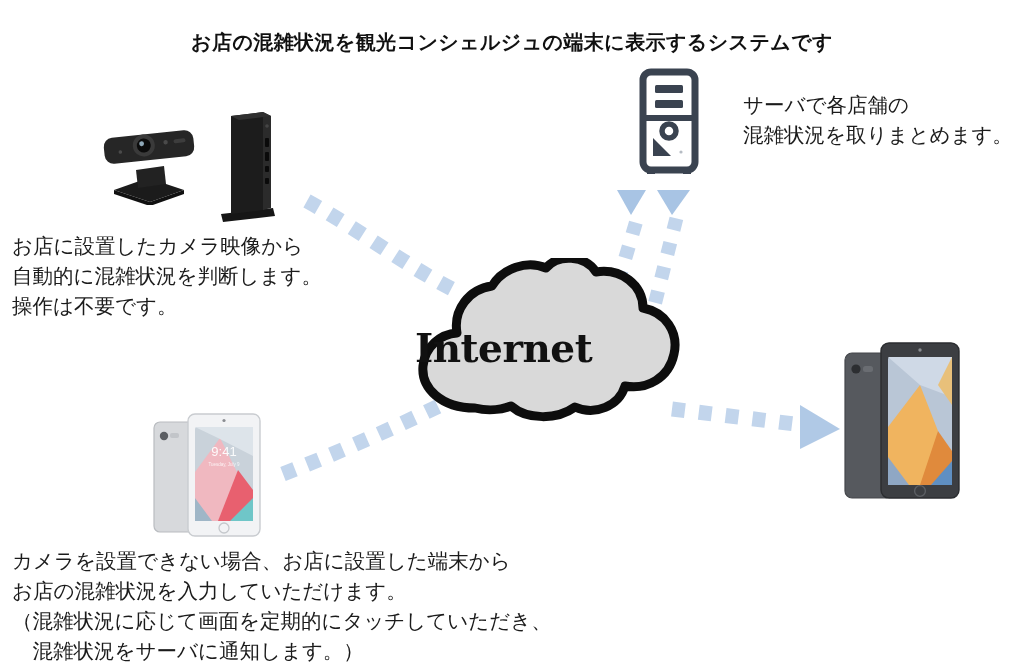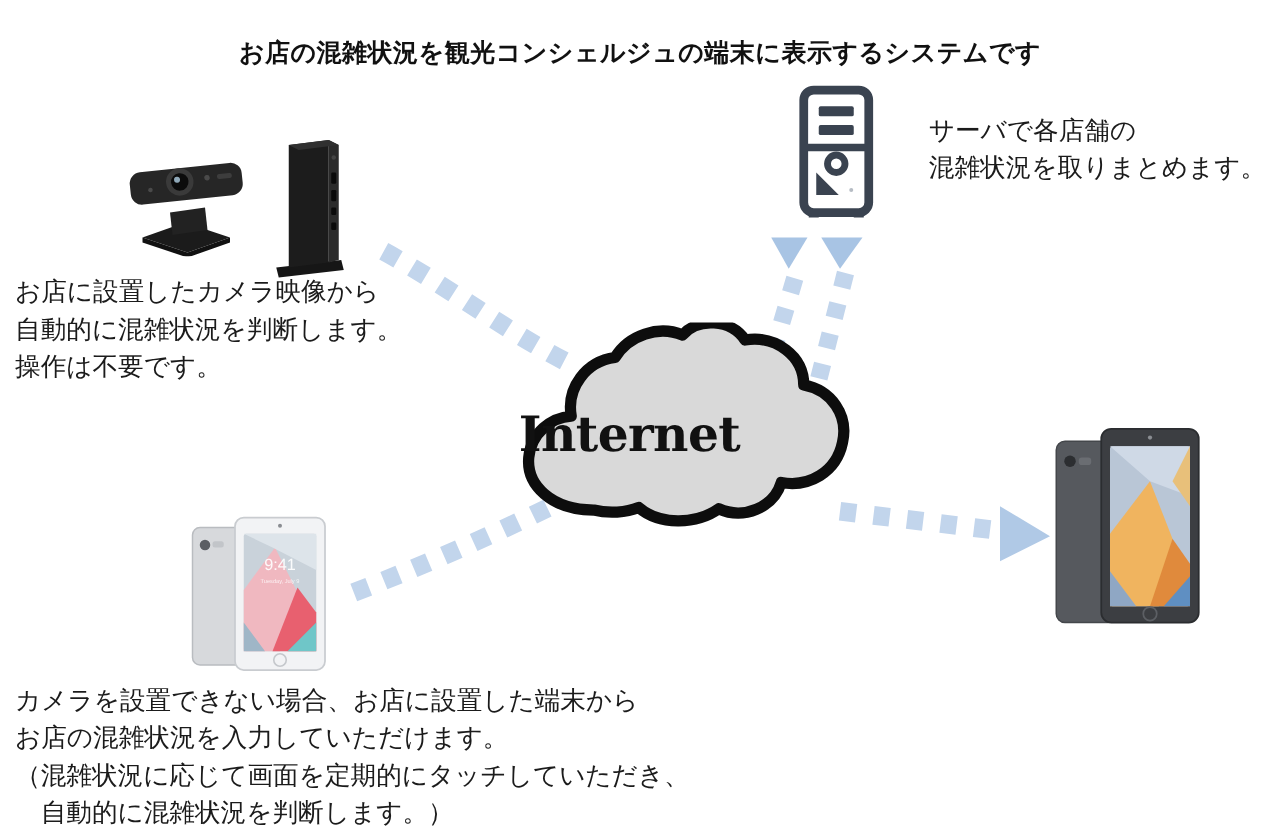--- a/index.html
+++ b/index.html
@@ -36,21 +36,21 @@
 
   
   .note {
     position: absolute;
     font-size: 20.5px;
     line-height: 30px;
     color: #1b1b1b;
     white-space: pre;
     font-weight: 400;
   }
-  #note-camera { left: 12px; top: 219px; }
+  #note-camera { left: 12px; top: 231px; }
   #note-server { left: 718px; top: 90px; margin-left: 25px; }
   #note-tablet { left: 12px; top: 546px; }
 
   
   #arrows {
     position: absolute;
     left: 0;
     top: 0;
     width: 1024px;
     height: 665px;
@@ -245,15 +245,15 @@
   <div class="note" id="note-camera">お店に設置したカメラ映像から
 自動的に混雑状況を判断します。
 操作は不要です。</div>
 
   <div class="note" id="note-server">サーバで各店舗の
 混雑状況を取りまとめます。</div>
 
   <div class="note" id="note-tablet">カメラを設置できない場合、お店に設置した端末から
 お店の混雑状況を入力していただけます。
 （混雑状況に応じて画面を定期的にタッチしていただき、
-　自動的に混雑状況を判断します。）</div>
+　混雑状況をサーバに通知します。）</div>
 
 </div>
 
 </body></html>

